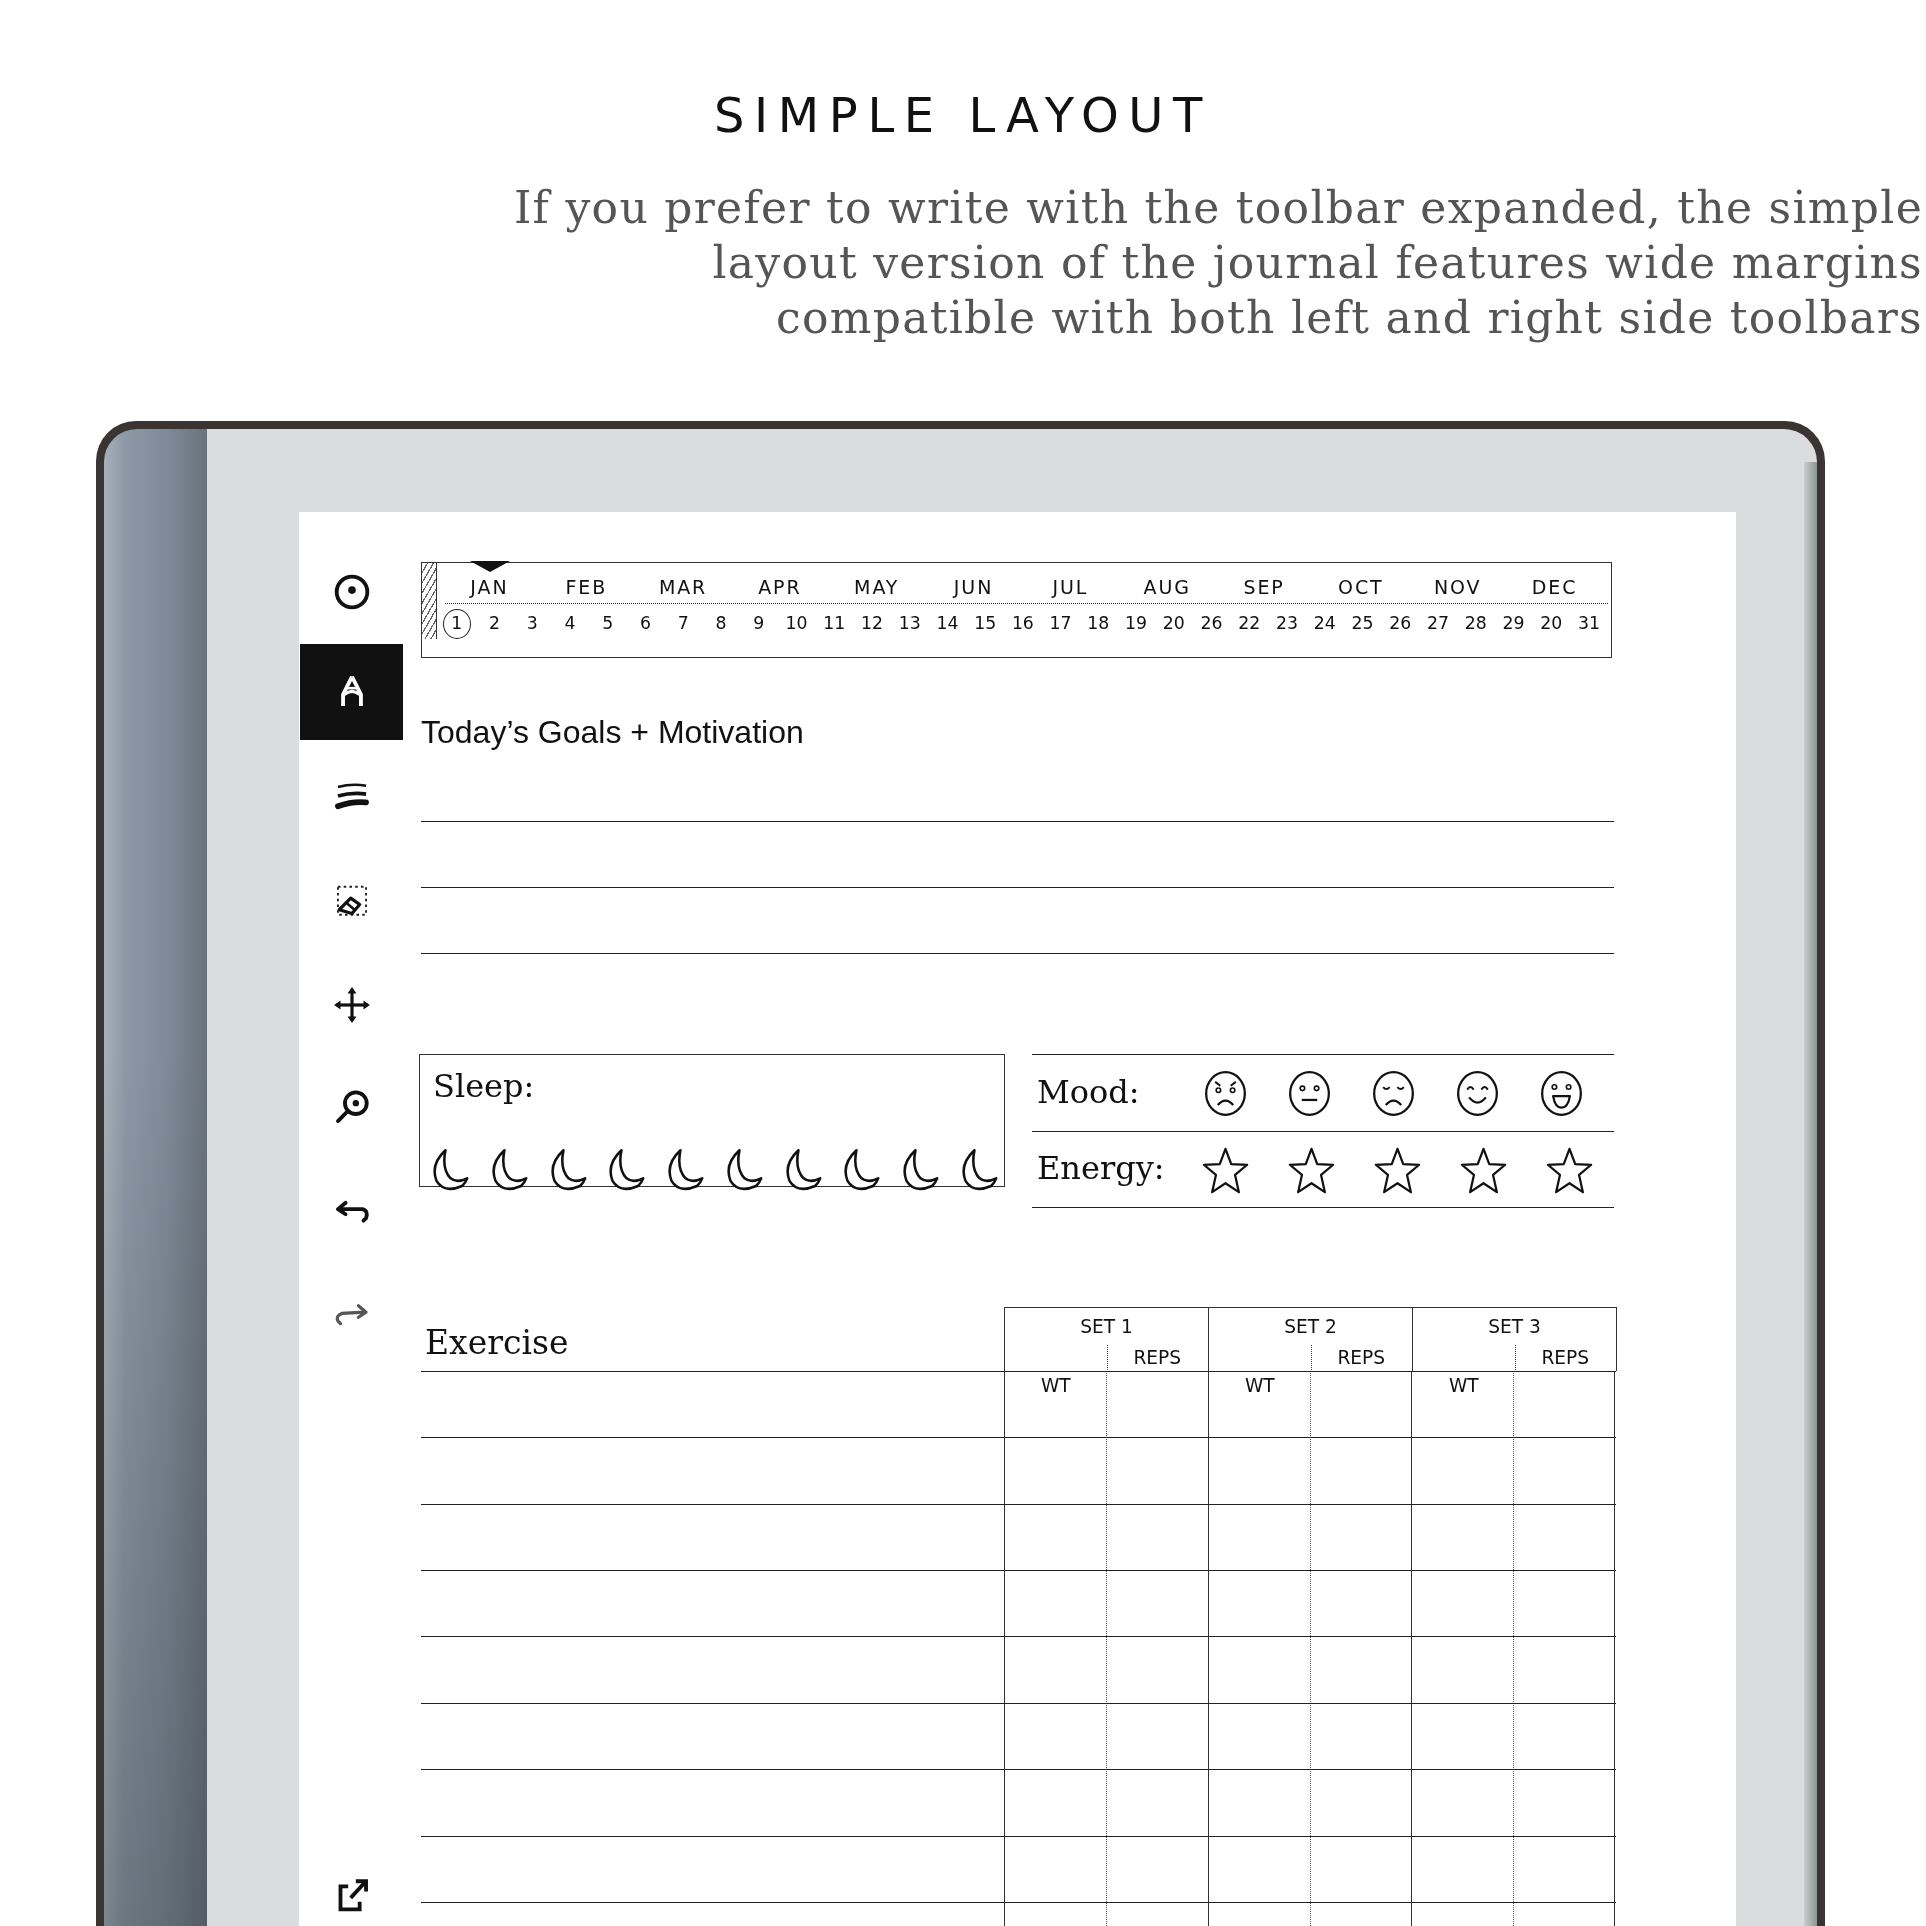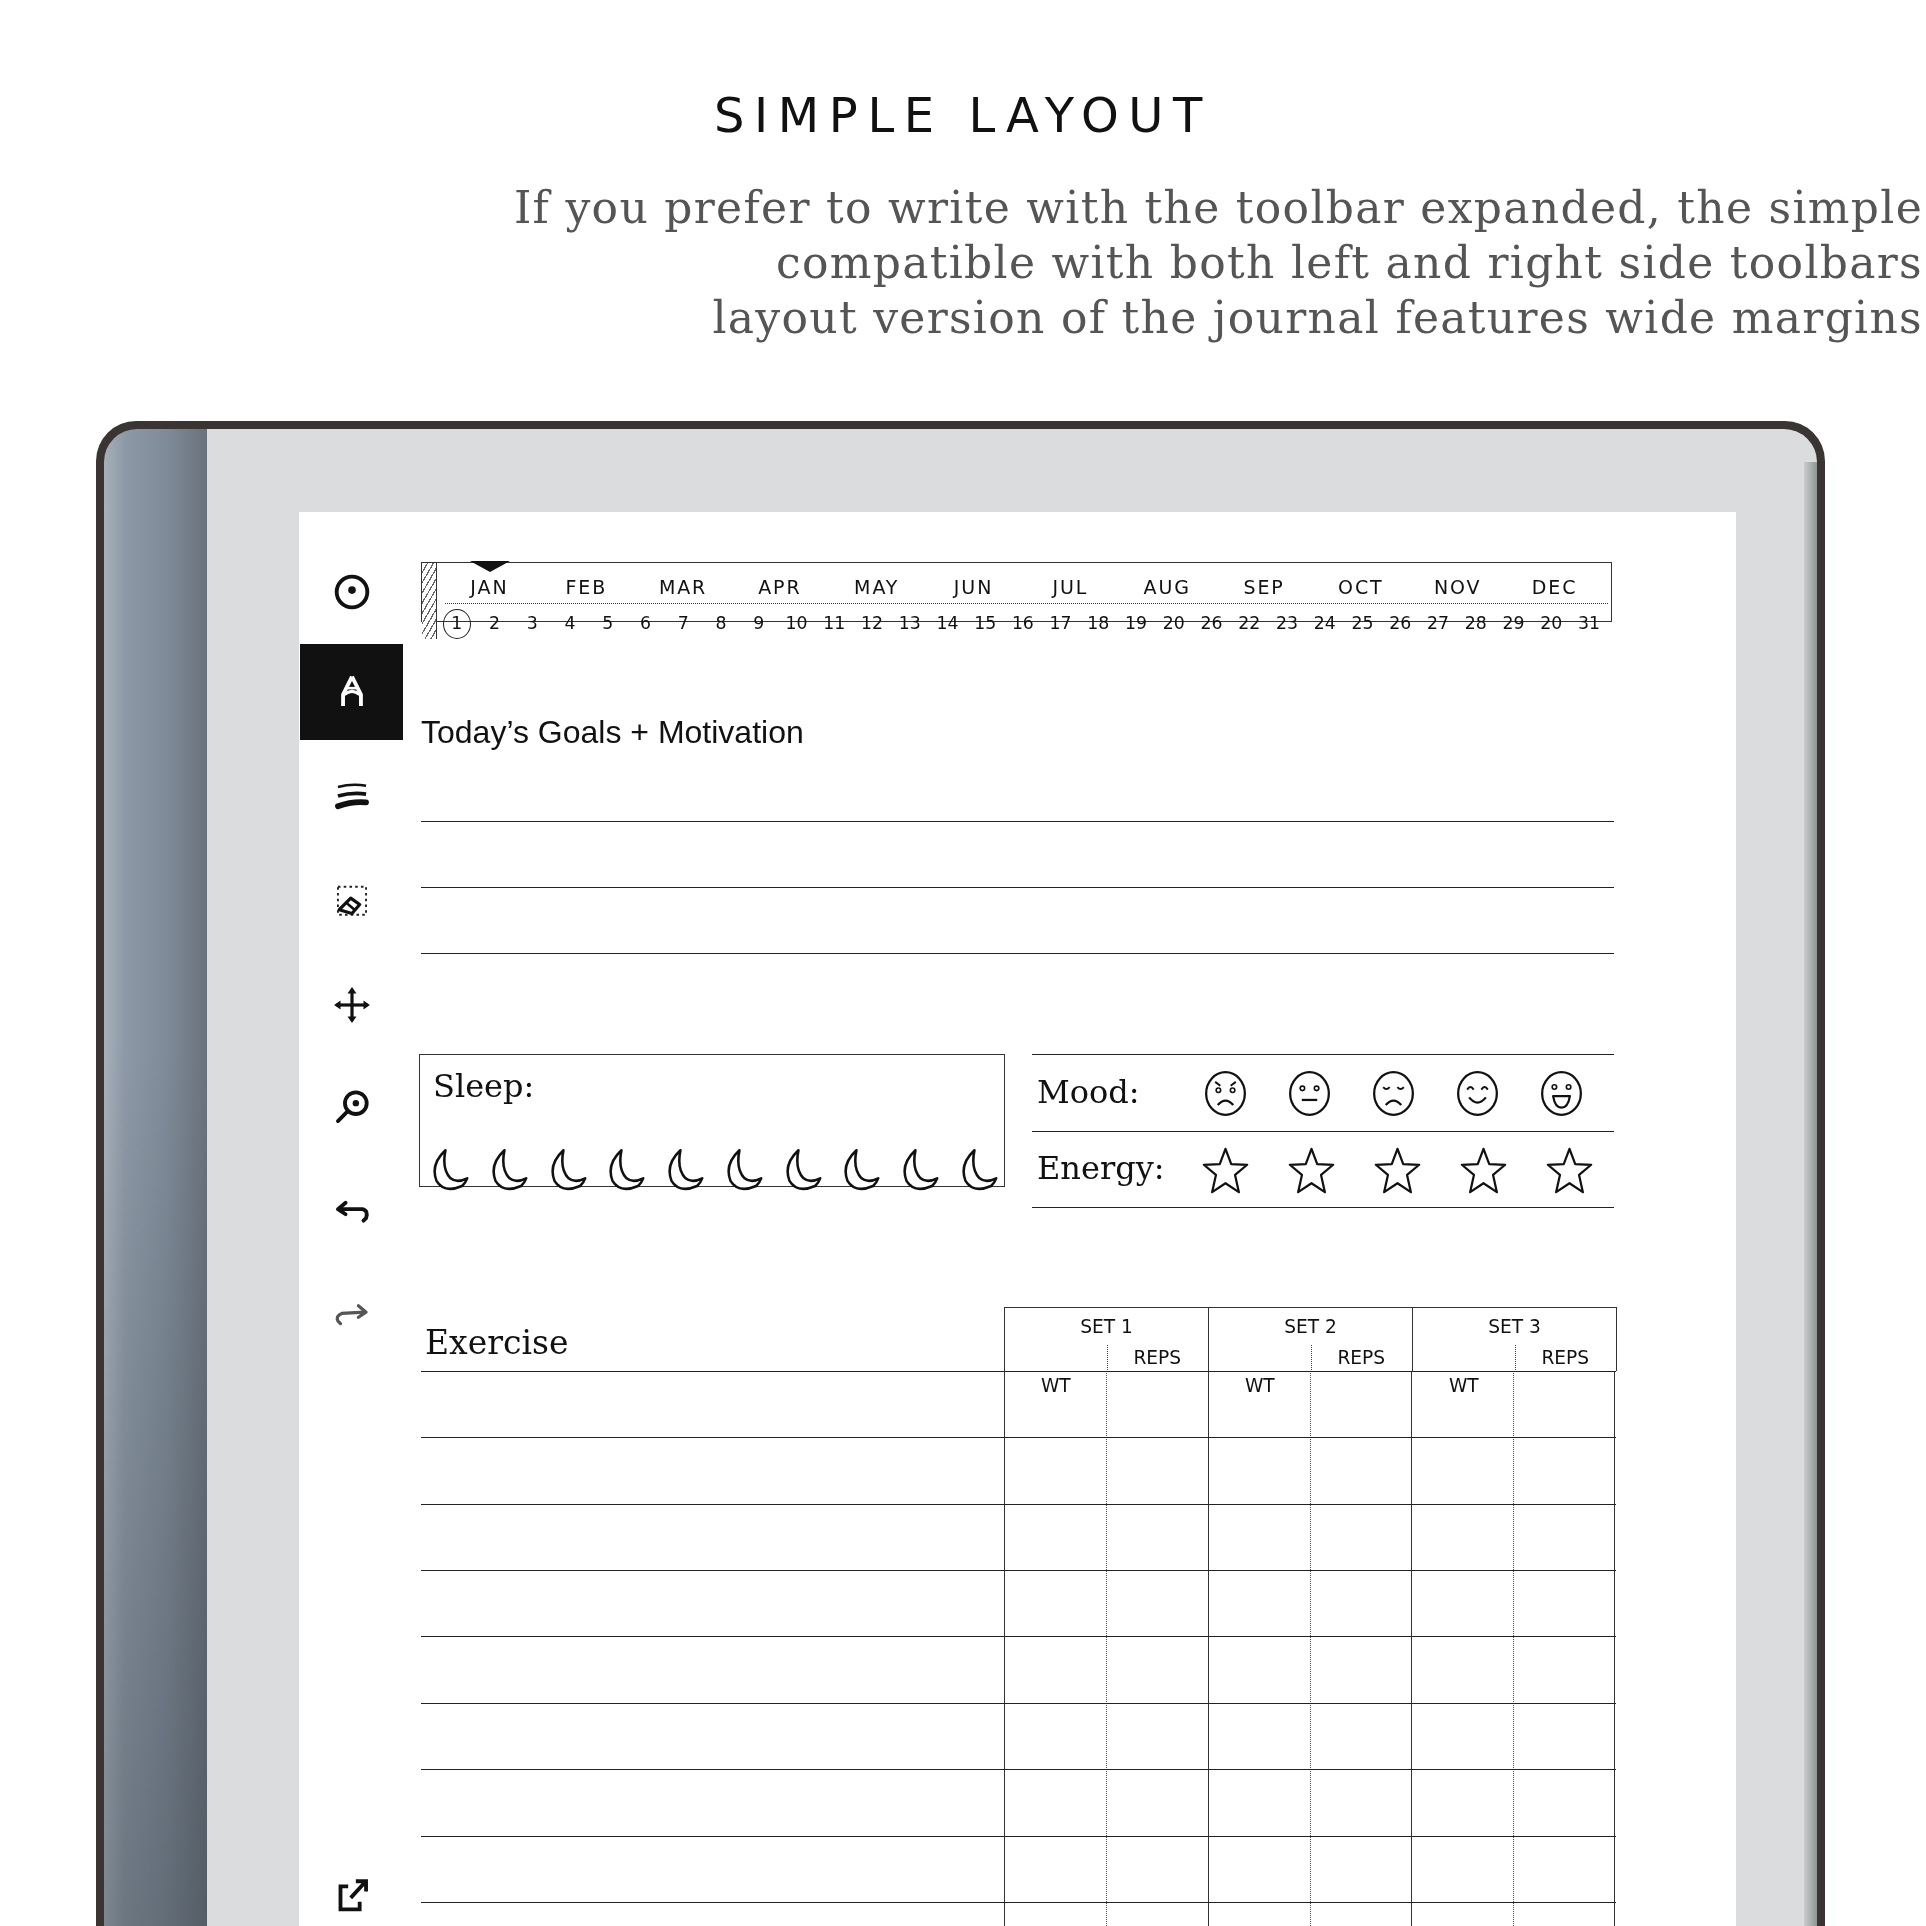--- a/index.html
+++ b/index.html
@@ -15,21 +15,21 @@
   .screen-bezel { left:207px; top:429px; width:1610px; height:1605px; border-top-right-radius:33px; background:#dadcdd; }
   .bezel-right { left:1804px; top:462px; width:13px; height:1541px; background:linear-gradient(90deg,#c8cccd,#8f9595); }
   .paper { left:299px; top:512px; width:1437px; height:1477px; background:#ffffff; }
 
   
   .tool { left:300px; width:103px; height:96px; display:flex; align-items:center; justify-content:center; }
   .tool svg { width:46px; height:46px; }
   .tool.active { background:#111; }
 
   
-  .cal { left:421px; top:562px; width:1191px; height:60px; border:1.9px solid #333; box-sizing:border-box; background:#fff; }
+  .cal { left:421px; top:562px; width:1191px; height:96px; border:1.9px solid #333; box-sizing:border-box; background:#fff; }
   .cal-hatch { left:0; top:0; width:14px; height:76px; border-right:1.3px solid #333;
     background:repeating-linear-gradient(-60deg, #fff 0 3.9px, #666 3.9px 5.1px); }
   .cal-marker { left:48px; top:-1.9px; width:0; height:0; border-left:20px solid transparent; border-right:20px solid transparent; border-top:11.6px solid #111; }
   .months { left:19px; top:13px; width:1162px; height:27px; display:flex; font-family:"DejaVu Sans", sans-serif; font-size:19px; letter-spacing:1.9px; color:#111; }
   .months span { flex:1; text-align:center; }
   .cal-dots { left:23px; top:40px; width:1163px; height:0; border-top:1.9px dotted #333; }
   .days { left:16px; top:46px; width:1170px; height:29.5px; display:flex; font-family:"DejaVu Sans", sans-serif; font-size:17.3px; color:#111; }
   .days span { flex:1; text-align:center; line-height:29.5px; position:relative; }
   .days span.today::before { content:""; position:absolute; left:50%; top:50%; width:26px; height:28px; margin-left:-13.5px; margin-top:-14.8px; border:1.3px solid #222; border-radius:50%; }
 
@@ -56,22 +56,22 @@
   .set .dot { position:absolute; left:50%; top:37px; height:27px; border-left:1.3px dotted #444; }
   .vline { width:0; border-left:1.9px solid #333; }
   .vdot { width:0; border-left:1.3px dotted #555; }
 </style>
 </head>
 <body>
 
 <div class="abs title">SIMPLE LAYOUT</div>
 <div class="abs subtitle">
   <div>If you prefer to write with the toolbar expanded, the simple</div>
+  <div>layout version of the journal features wide margins</div>
   <div>compatible with both left and right side toolbars</div>
-  <div>layout version of the journal features wide margins</div>
 </div>
 
 <div class="abs device"></div>
 <div class="abs grip"></div>
 <div class="abs grip-shade"></div>
 <div class="abs screen-bezel"></div>
 <div class="abs bezel-right"></div>
 <div class="abs paper"></div>
 
 <div class="abs tool" style="top:544px;">

